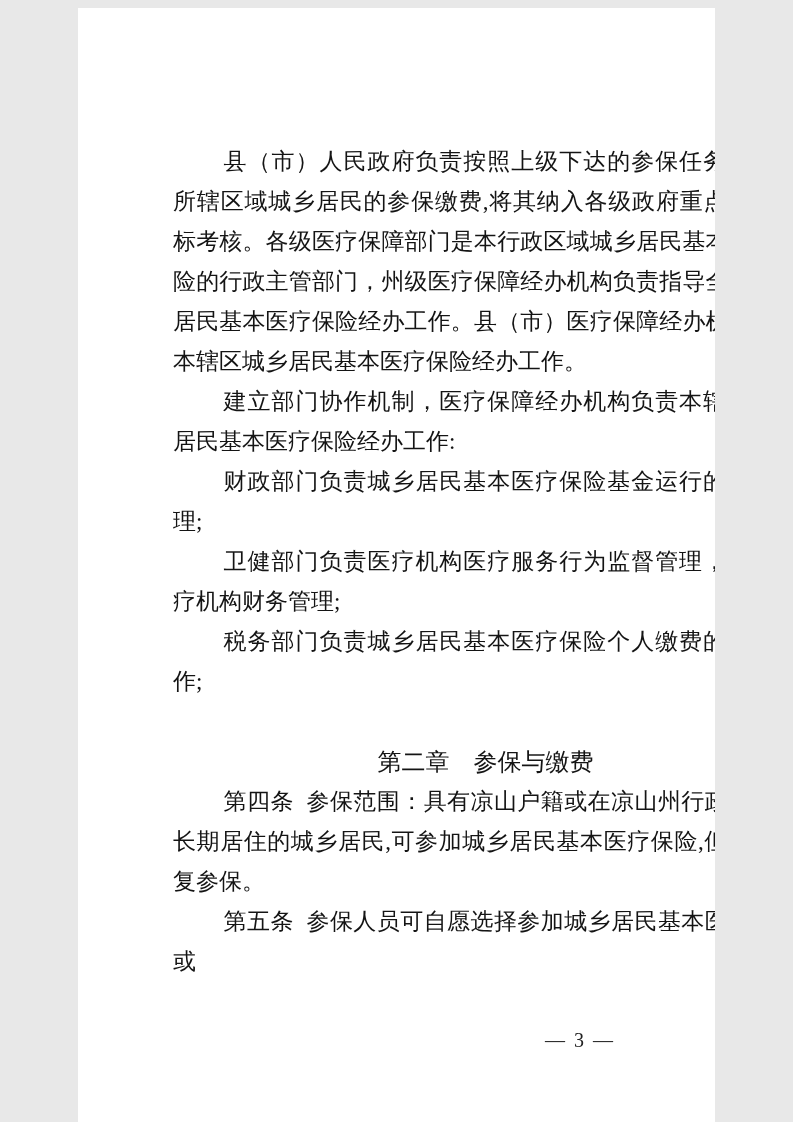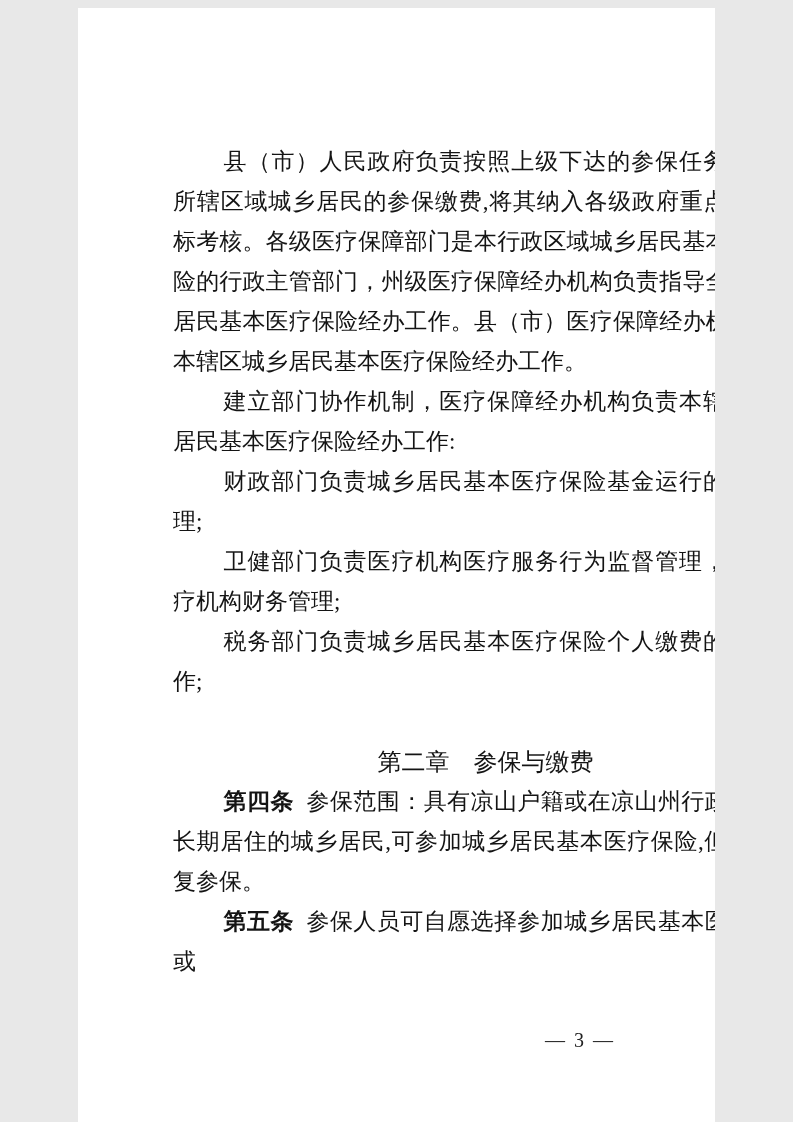--- a/index.html
+++ b/index.html
@@ -35,21 +35,21 @@
   .chapter-heading {
     margin: 40px 0 0 0 !important;
     text-indent: 0 !important;
     text-align: center;
     font-weight: normal;
     font-size: 24px;
     line-height: 40px;
     font-family: "Liberation Sans", "DejaVu Sans", sans-serif;
   }
   .article-label {
-    font-weight: bold;
+    font-weight: normal;
     margin-right: 0.55em;
   }
   .page-number {
     position: absolute;
     top: 1020px;
     right: 100px;
     font-size: 20px;
     line-height: 24px;
     letter-spacing: 2px;
     color: #222222;

